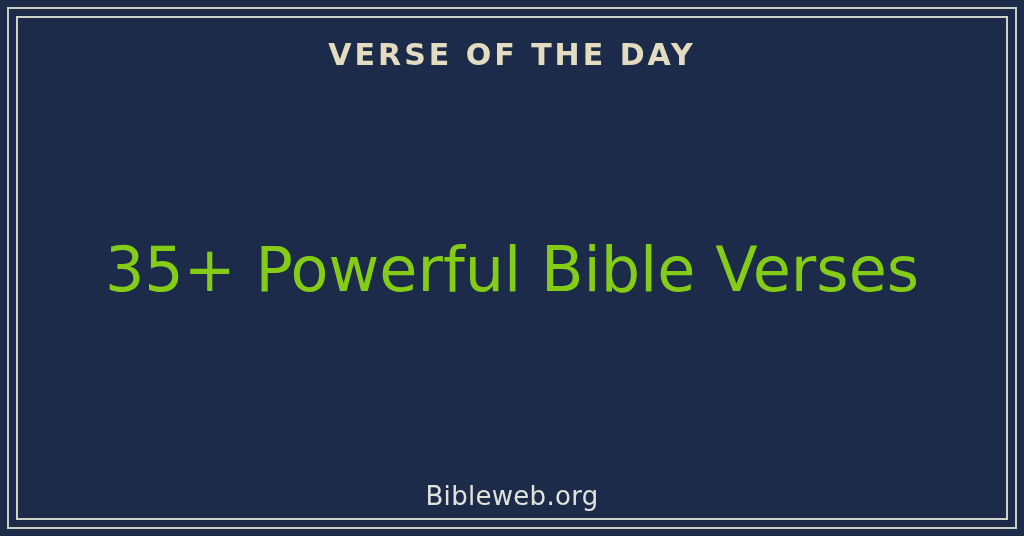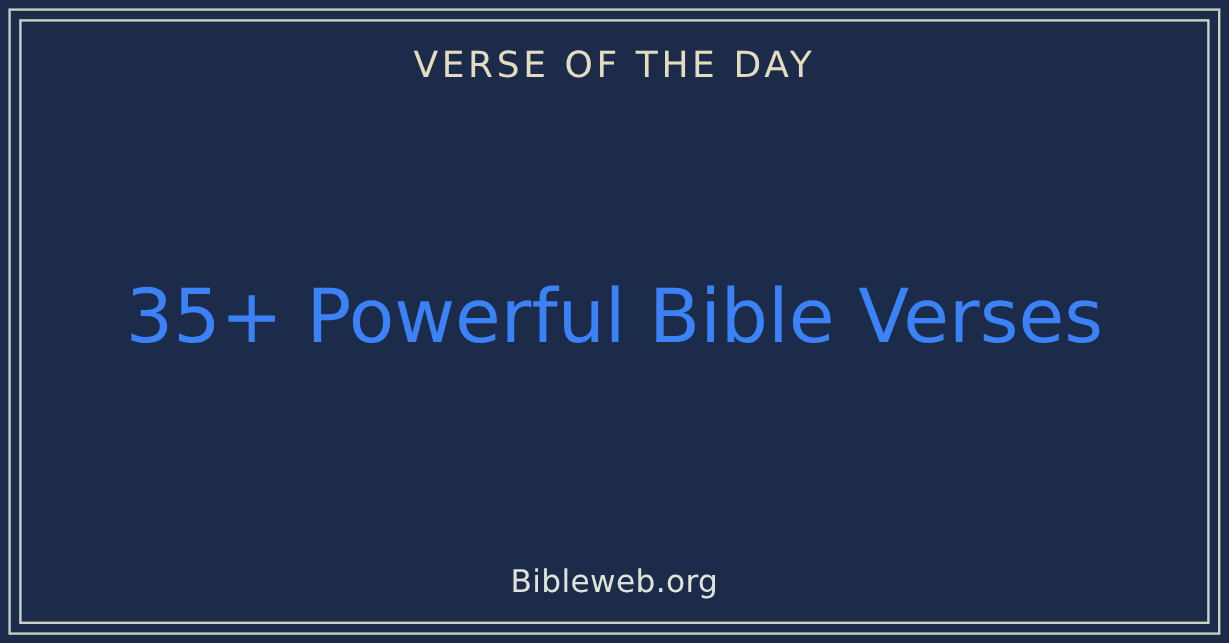--- a/index.html
+++ b/index.html
@@ -53,47 +53,47 @@
     align-items: center;
   }
 
   .eyebrow {
     margin-top: 22px;
     font-size: 30px;
     line-height: 1.0;
     letter-spacing: 3.0px;
     color: #e3dcc0;
     text-transform: uppercase;
-    font-weight: 400;
+    font-weight: 700;
     white-space: nowrap;
     text-align: center;
   }
 
   .headline-wrap {
     flex: 1 1 auto;
     display: flex;
     align-items: center;
     justify-content: center;
     width: 100%;
     padding-bottom: 14px;
     box-sizing: border-box;
   }
 
   .headline {
     font-size: 62px;
     line-height: 1.02;
-    color: #3b82f6;
+    color: #84cc16;
     font-weight: 400;
     text-align: center;
     letter-spacing: 0px;
     max-width: 920px;
   }
 
   .site {
-    margin-bottom: 20px;
+    margin-bottom: 9px;
     font-size: 26px;
     line-height: 1.0;
     color: #dfe3da;
     font-weight: 400;
     letter-spacing: 0.3px;
     text-align: right;
   }
 </style>
 </head>
 <body>

